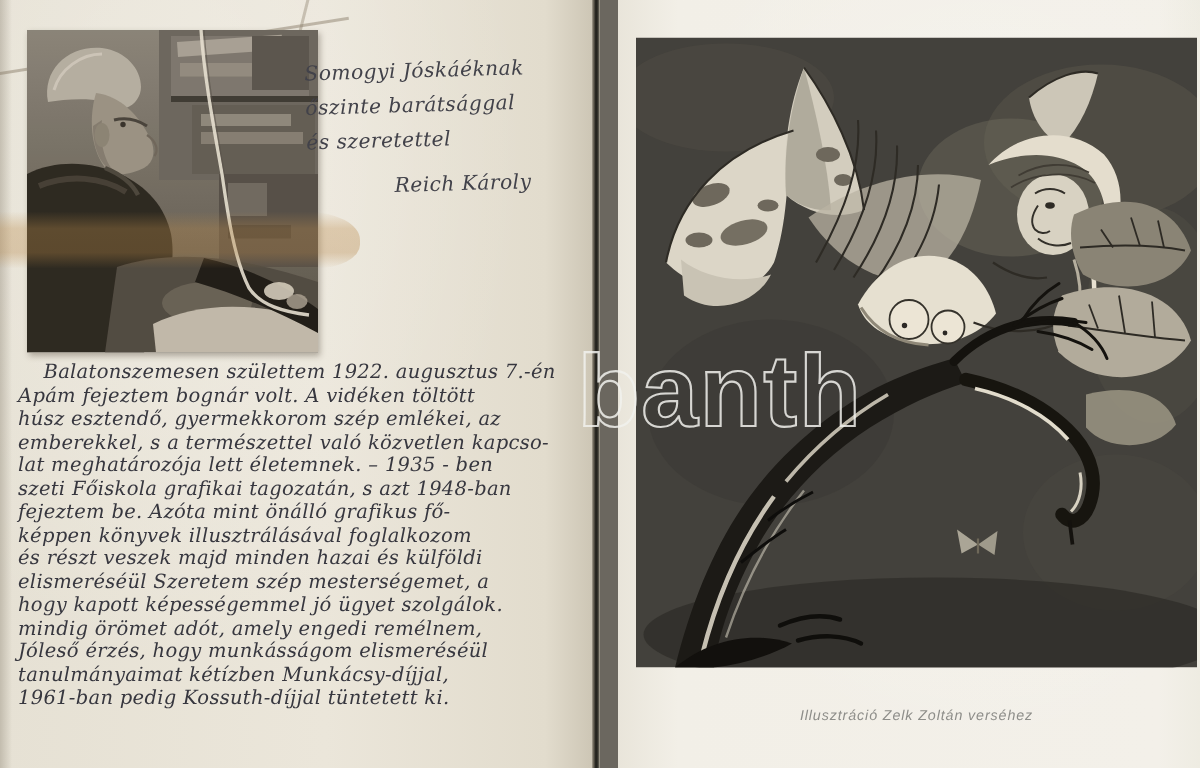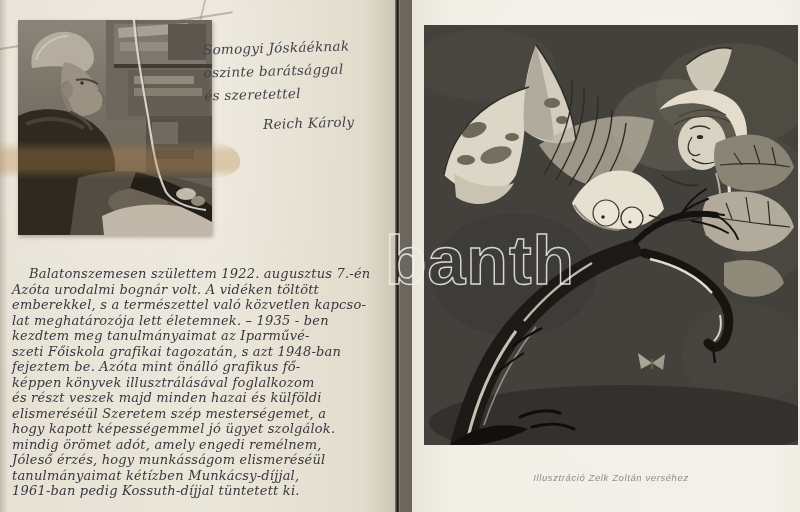--- a/index.html
+++ b/index.html
@@ -56,21 +56,21 @@
     font-style:italic;font-size:13.5px;line-height:23px;
     color:#42424a;transform:rotate(-1.6deg);letter-spacing:0.3px;
   }
   .dedication .sig{margin-left:58px;margin-top:7px;}
   .autobio{
     position:absolute;left:12px;top:241px;
     font-style:italic;font-size:13px;line-height:15.5px;
     color:#37373f;white-space:nowrap;letter-spacing:0.2px;
   }
   .autobio .line{height:15.5px;}
-  .autobio .line:first-child{padding-left:17px;margin-top:25px;}
+  .autobio .line:first-child{padding-left:17px;}
   
   .illustration{
     position:absolute;left:12px;top:25px;width:374px;height:420px;
   }
   .illustration svg{display:block;}
   .caption{
     position:absolute;left:12px;top:472px;width:374px;text-align:center;
     font-family:"Liberation Sans", sans-serif;font-style:italic;
     font-size:9.5px;letter-spacing:0.6px;color:#8d8d89;
   }
@@ -142,24 +142,24 @@
 
     <div class="dedication">
       <div>Somogyi Jóskáéknak</div>
       <div>őszinte barátsággal</div>
       <div>és szeretettel</div>
       <div class="sig">Reich Károly</div>
     </div>
 
     <div class="autobio">
       <div class="line">Balatonszemesen születtem 1922. augusztus 7.-én</div>
-      <div class="line">Azóta urodalmi bognár volt. A vidéken töltött</div>
+      <div class="line">Apám fejeztem bognár volt. A vidéken töltött</div>
+      <div class="line">húsz esztendő, gyermekkorom szép emlékei, az</div>
       <div class="line">emberekkel, s a természettel való közvetlen kapcso-</div>
       <div class="line">lat meghatározója lett életemnek. – 1935 - ben</div>
-      <div class="line">kezdtem meg tanulmányaimat az Iparművé-</div>
       <div class="line">szeti Főiskola grafikai tagozatán, s azt 1948-ban</div>
       <div class="line">fejeztem be. Azóta mint önálló grafikus fő-</div>
       <div class="line">képpen könyvek illusztrálásával foglalkozom</div>
       <div class="line">és részt veszek majd minden hazai és külföldi</div>
       <div class="line">elismeréséül Szeretem szép mesterségemet, a</div>
       <div class="line">hogy kapott képességemmel jó ügyet szolgálok.</div>
       <div class="line">mindig örömet adót, amely engedi remélnem,</div>
       <div class="line">Jóleső érzés, hogy munkásságom elismeréséül</div>
       <div class="line">tanulmányaimat kétízben Munkácsy-díjjal,</div>
       <div class="line">1961-ban pedig Kossuth-díjjal tüntetett ki.</div>

